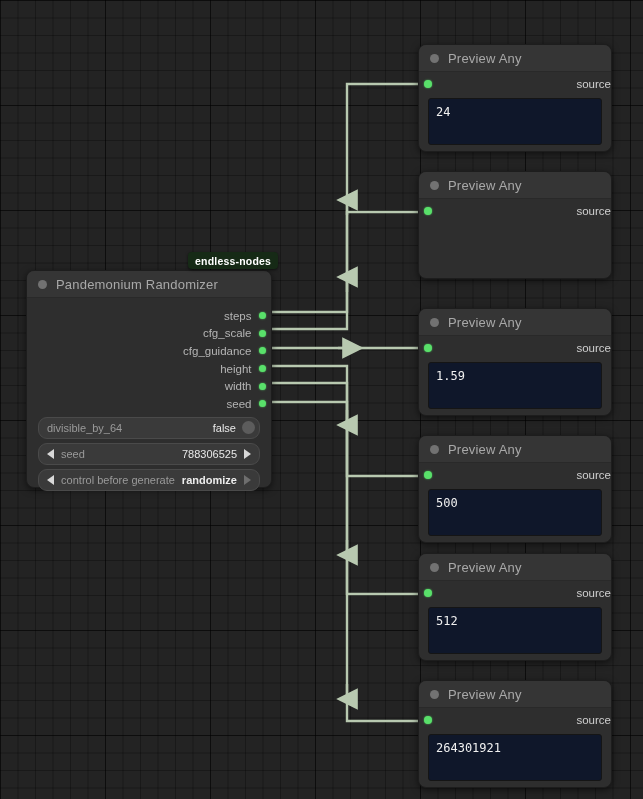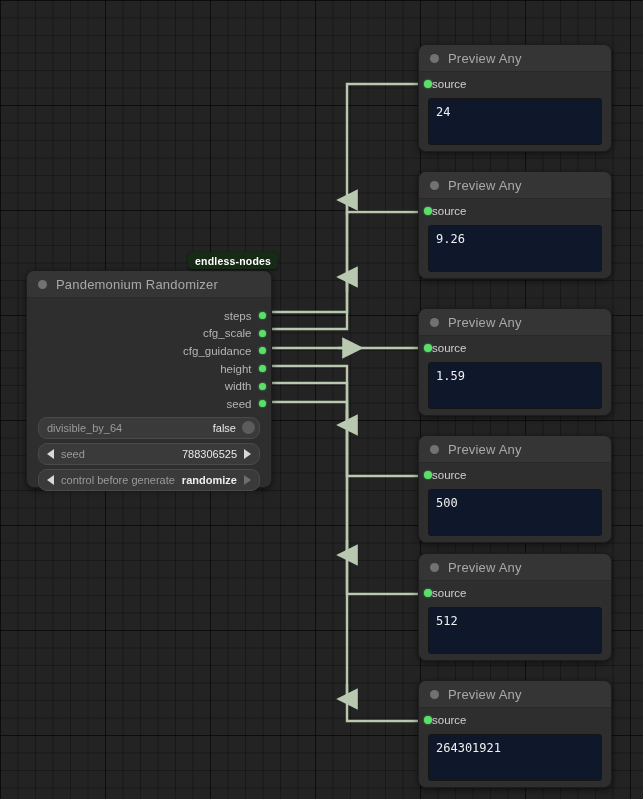--- a/index.html
+++ b/index.html
@@ -89,22 +89,23 @@
     padding:2.5px 7px;
     color:#ffffff;font-size:10.5px;font-weight:bold;letter-spacing:.2px;
     white-space:nowrap;
     box-shadow:0 1px 3px rgba(0,0,0,.6);
   }
   #badge-endless{left:188px;top:252px;}
 
   
   .preview-node{width:194px;height:108px;}
   .pv-slot{
-    height:24px;display:flex;align-items:center;padding-left:9px;
+    height:24px;display:flex;align-items:center;gap:8px;padding-left:9px;
     box-sizing:border-box;
+    justify-content:space-between;
   }
   .pv-dot{
     width:8px;height:8px;border-radius:50%;
     background:#59e06a;box-shadow:0 0 2px rgba(89,224,106,.8);
     flex:0 0 auto;margin-left:-4px;
   }
   .pv-label{color:#cfcfcf;font-size:11.5px;}
   .pv-textbox{
     margin:2px 9px 0 9px;height:47px;
     background:#0f172a;border:1px solid #151515;border-radius:3px;
@@ -230,21 +231,20 @@
 
   <div class="node preview-node" style="left:418px;top:171px;">
     <div class="node-title">
       <span class="dot-collapse"></span>
       <span class="node-title-text">Preview Any</span>
     </div>
     <div class="pv-slot">
       <span class="pv-dot"></span>
       <span class="pv-label">source</span>
     </div>
-    <div class="pv-textbox">9.26</div>
   </div>
 
   <div class="node preview-node" style="left:418px;top:308px;">
     <div class="node-title">
       <span class="dot-collapse"></span>
       <span class="node-title-text">Preview Any</span>
     </div>
     <div class="pv-slot">
       <span class="pv-dot"></span>
       <span class="pv-label">source</span>

